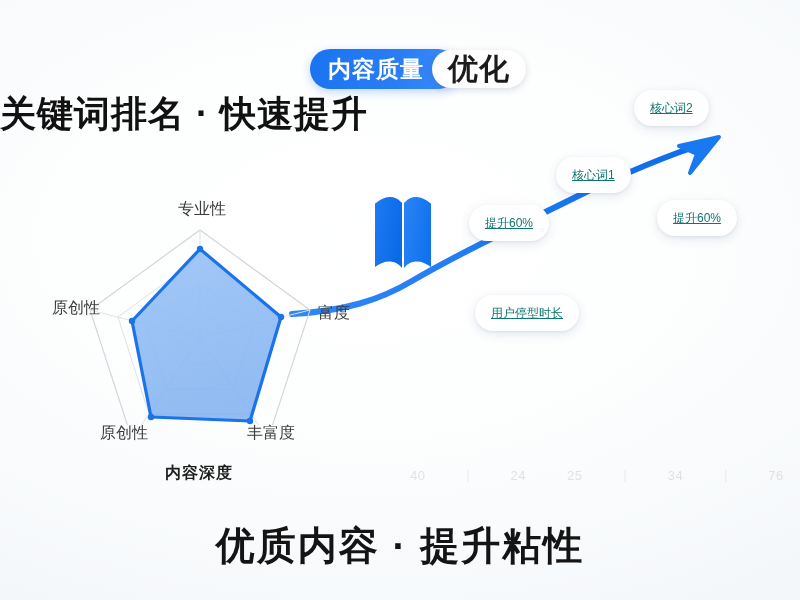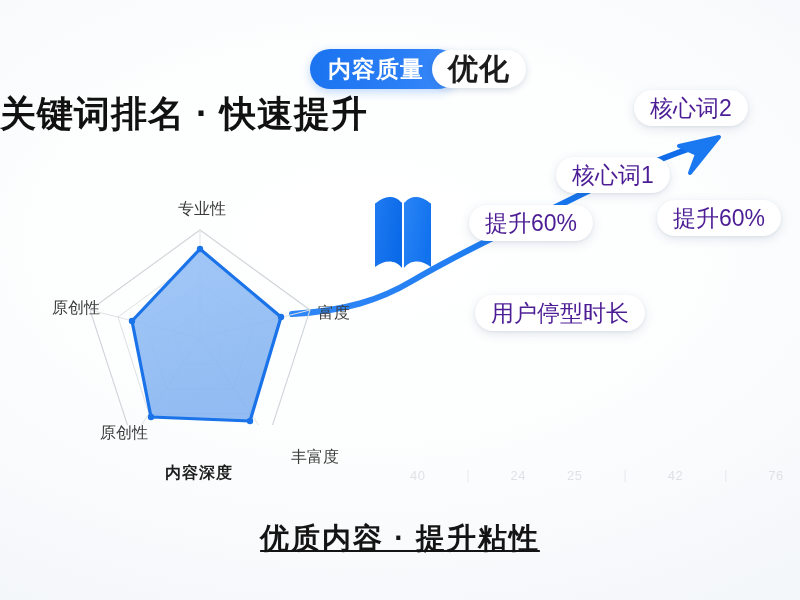--- a/index.html
+++ b/index.html
@@ -73,26 +73,25 @@
     color: #111111;
     letter-spacing: 1px;
     white-space: nowrap;
   }
   .bottom-title {
     position: absolute;
     left: 0;
     right: 0;
     top: 519px;
     text-align: center;
-    font-size: 29px;
+    font-size: 39px;
     font-weight: 700;
     color: #141414;
     letter-spacing: 2px;
     white-space: nowrap;
-    text-decoration: underline;
   }
   .depth-label {
     position: absolute;
     left: 165px;
     top: 463px;
     font-size: 16px;
     font-weight: 700;
     color: #1d1d1d;
     letter-spacing: 1px;
     white-space: nowrap;
@@ -119,29 +118,30 @@
   #book {
     position: absolute;
     left: 372px;
     top: 186px;
   }
   
   .pill {
     position: absolute;
     background: #ffffff;
     border-radius: 22px;
-    color: #4c1d95;
-    font-size: 23px;
+    color: #0f766e;
+    font-size: 12px;
     display: flex;
     align-items: center;
     justify-content: center;
     box-shadow: 0 3px 11px rgba(45,75,120,0.13), 0 1px 3px rgba(45,75,120,0.08);
     white-space: nowrap;
     padding: 0 16px;
     height: 36px;
+    text-decoration: underline;
   }
   #pill-kw2   { left: 634px; top: 90px;  }
   #pill-kw1   { left: 556px; top: 157px; }
   #pill-up-l  { left: 469px; top: 205px; }
   #pill-up-r  { left: 657px; top: 200px; }
   #pill-dwell { left: 475px; top: 295px; }
   
   #ruler {
     position: absolute;
     left: 410px;
@@ -213,21 +213,21 @@
       <circle cx="145" cy="54" r="3.2" fill="#1a73e8"></circle>
       <circle cx="226" cy="122" r="3.2" fill="#1a73e8"></circle>
       <circle cx="195" cy="226" r="3.2" fill="#1a73e8"></circle>
       <circle cx="96" cy="222" r="3.2" fill="#1a73e8"></circle>
       <circle cx="77" cy="126" r="3.2" fill="#1a73e8"></circle>
     </g>
   </svg>
 
   <div class="radar-axis-label" style="left:178px; top:199px;">专业性</div>
   <div class="radar-axis-label" style="left:318px; top:303px;">富度</div>
-  <div class="radar-axis-label" style="left:247px; top:447px;margin-left:44px;">丰富度</div>
+  <div class="radar-axis-label" style="left:247px; top:423px;">丰富度</div>
   <div class="radar-axis-label" style="left:100px; top:423px;">原创性</div>
   <div class="radar-axis-label" style="left:52px; top:298px;">原创性</div>
 
   <svg id="book" width="62" height="92" viewBox="0 0 62 92">
     <defs>
       <linearGradient id="bookL" x1="0" y1="0" x2="1" y2="0.4">
         <stop offset="0%" stop-color="#1f7bf2"></stop>
         <stop offset="100%" stop-color="#0b6ae8"></stop>
       </linearGradient>
       <linearGradient id="bookR" x1="0" y1="0" x2="1" y2="0.4">
@@ -248,21 +248,21 @@
   <div class="pill" id="pill-dwell">用户停型时长</div>
 
   <div class="depth-label">内容深度</div>
 
   <div id="ruler">
     <span class="tick-num">40</span>
     <span class="tick-mark">|</span>
     <span class="tick-num">24</span>
     <span class="tick-num">25</span>
     <span class="tick-mark">|</span>
-    <span class="tick-num">42</span>
+    <span class="tick-num">34</span>
     <span class="tick-mark">|</span>
     <span class="tick-num">76</span>
     <span class="tick-mark">|</span>
     <span class="tick-num">3</span>
   </div>
 
   <div class="bottom-title">优质内容 · 提升粘性</div>
 
 </div>
 

